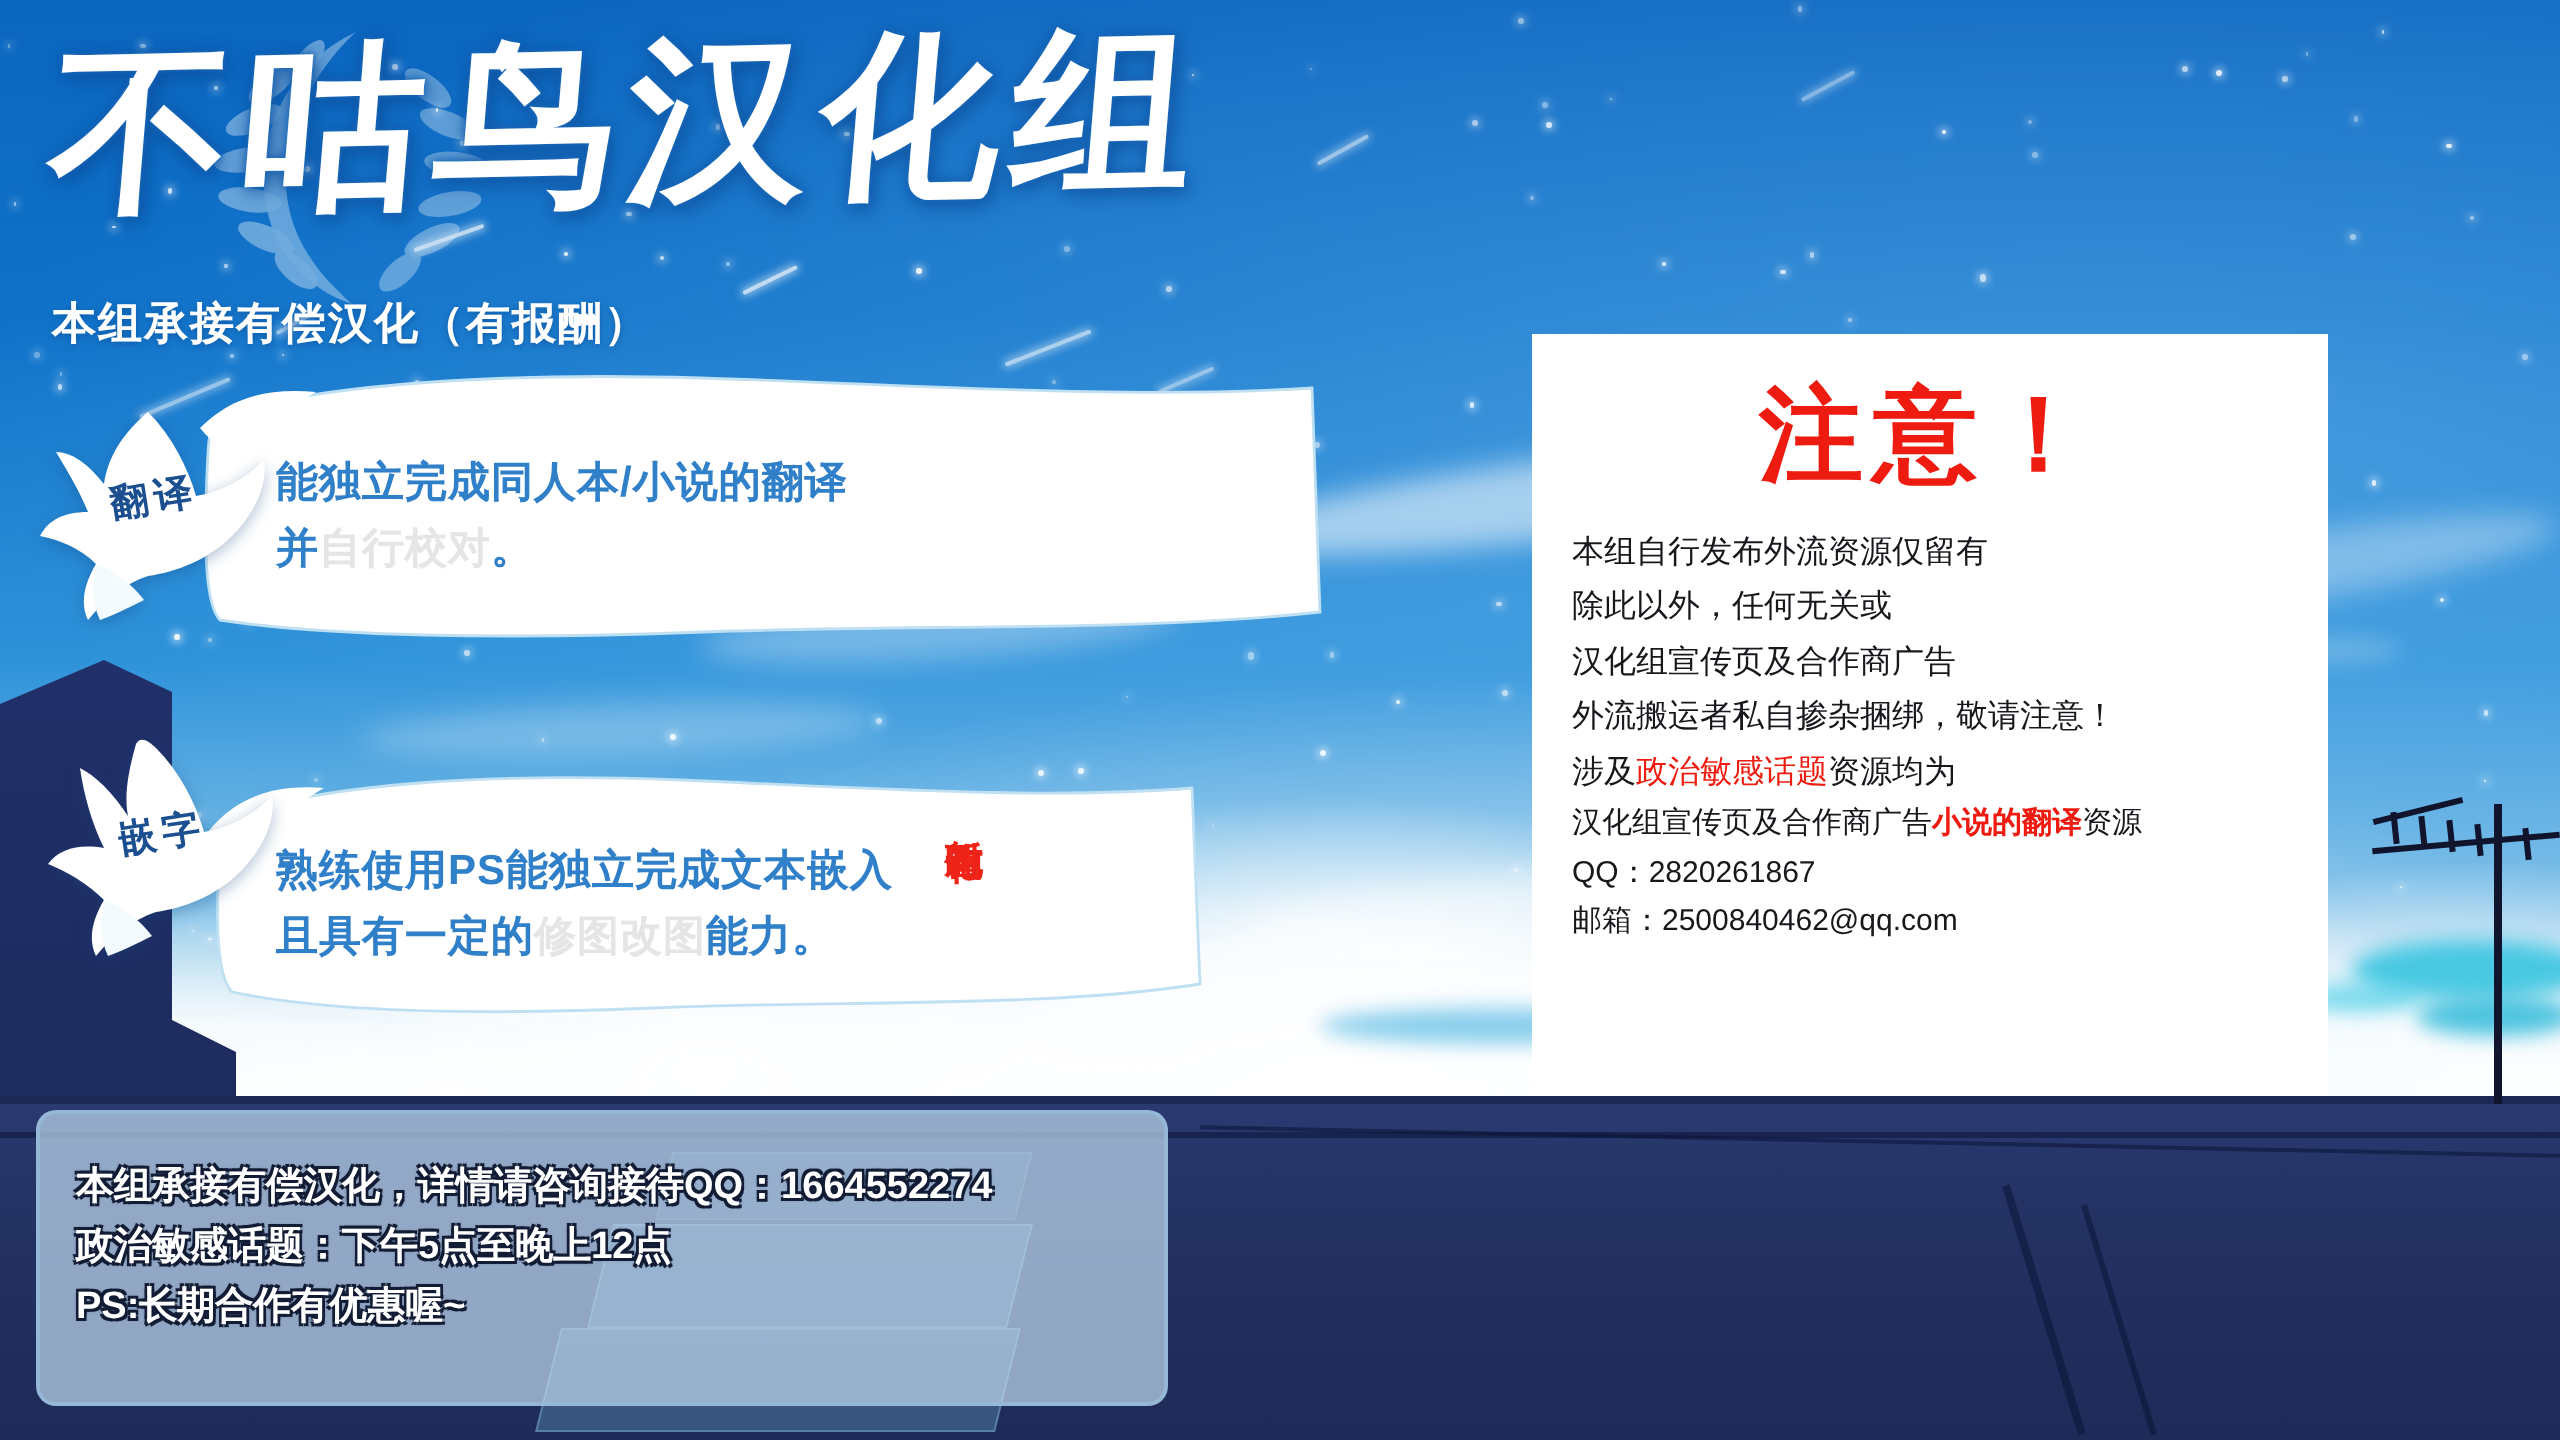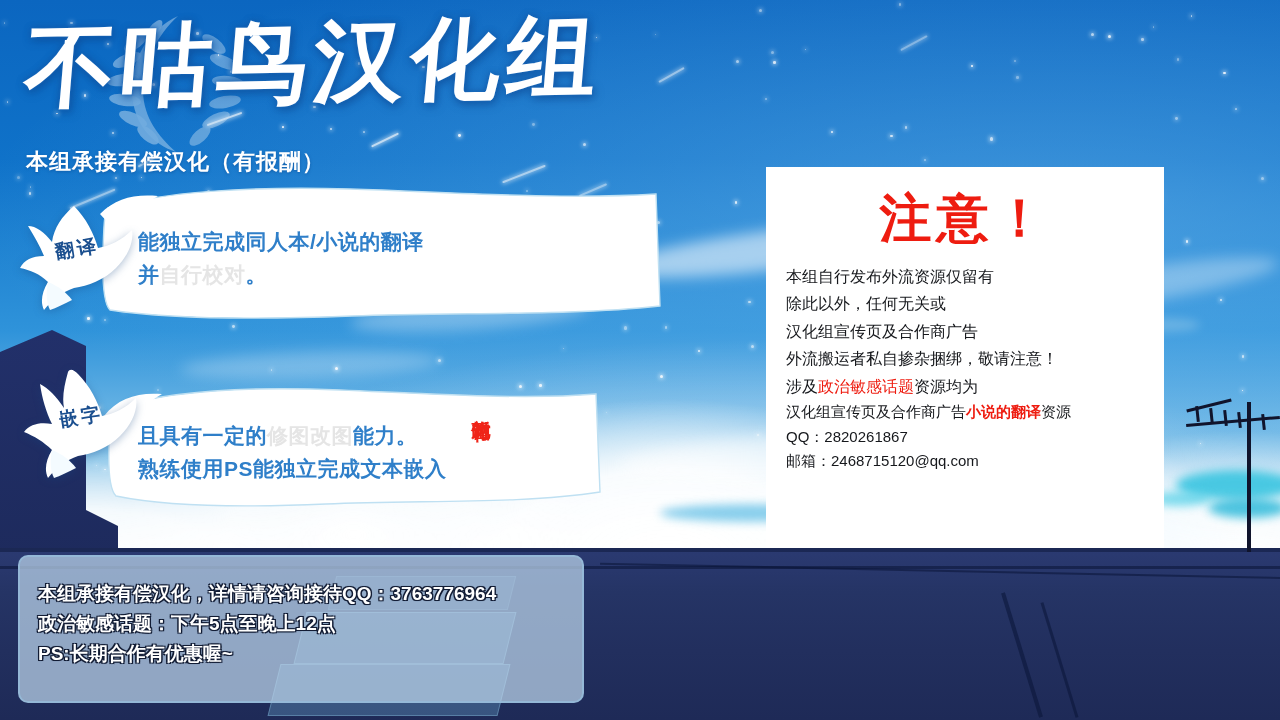--- a/index.html
+++ b/index.html
@@ -510,22 +510,22 @@
     <div class="role">翻译</div>
   </div>
 
   <div class="ribbon" id="ribbon-typeset">
     <svg viewBox="0 0 500 130" preserveAspectRatio="none">
       <path d="M10 26 C60 10 140 4 236 8 C330 12 420 18 492 12 L496 110 C420 122 320 118 222 122 C130 126 60 124 12 114 C6 108 4 90 5 62 C6 38 6 32 10 26 Z" fill="#ffffff"></path>
       <path d="M10 26 C60 10 140 4 236 8 C330 12 420 18 492 12 L496 110 C420 122 320 118 222 122 C130 126 60 124 12 114 C6 108 4 90 5 62 C6 38 6 32 10 26 Z" fill="none" stroke="#bfe0f2" stroke-width="1.4"></path>
       <path d="M0 34 C14 16 34 10 58 12 C40 22 34 34 34 52 C20 48 8 44 0 34 Z" fill="#ffffff"></path>
     </svg>
     <div class="rtext">
+      <div><span>熟练使用PS能独立完成文本嵌入</span></div>
       <div><span>且具有一定的</span><span class="hl">修图改图</span><span>能力。</span></div>
-      <div><span>熟练使用PS能独立完成文本嵌入</span></div>
     </div>
   </div>
 
   <div class="saturated">暂时饱和</div>
 
   <div class="dove" id="dove-typeset">
     <svg viewBox="0 0 118 112">
       <path d="M46 4 C42 18 40 30 42 40 C34 28 26 20 18 16 C20 30 24 44 30 56
                C18 54 8 56 2 64 C12 68 22 74 30 82
                C24 92 22 102 26 110 C34 100 44 92 56 88
@@ -540,23 +540,23 @@
   <div class="notice">
     <div class="notice-head">注意！</div>
     <div class="notice-body" id="notice-body">
         <div class="big"><span>本组自行发布外流资源仅留有</span></div>
         <div class="big"><span>除此以外，任何无关或</span></div>
         <div class="big"><span>汉化组宣传页及合作商广告</span></div>
         <div class="big"><span>外流搬运者私自掺杂捆绑，敬请注意！</span></div>
         <div class="big"><span>涉及</span><span class="hl">政治敏感话题</span><span>资源均为</span></div>
         <div class="small"><span>汉化组宣传页及合作商广告</span><span class="hl-b">小说的翻译</span><span>资源</span></div>
         <div class="small"><span>QQ：2820261867</span></div>
-        <div class="small"><span>邮箱：2468715120@qq.com</span></div>
+        <div class="small"><span>邮箱：2500840462@qq.com</span></div>
       </div>
   </div>
 
   <div class="infobox">
-    <div class="iline">本组承接有偿汉化，详情请咨询接待QQ：3763776964</div>
+    <div class="iline">本组承接有偿汉化，详情请咨询接待QQ：1664552274</div>
     <div class="iline">政治敏感话题：下午5点至晚上12点</div>
     <div class="iline">PS:长期合作有优惠喔~</div>
   </div>
 
 </div>
 
 </body></html>

